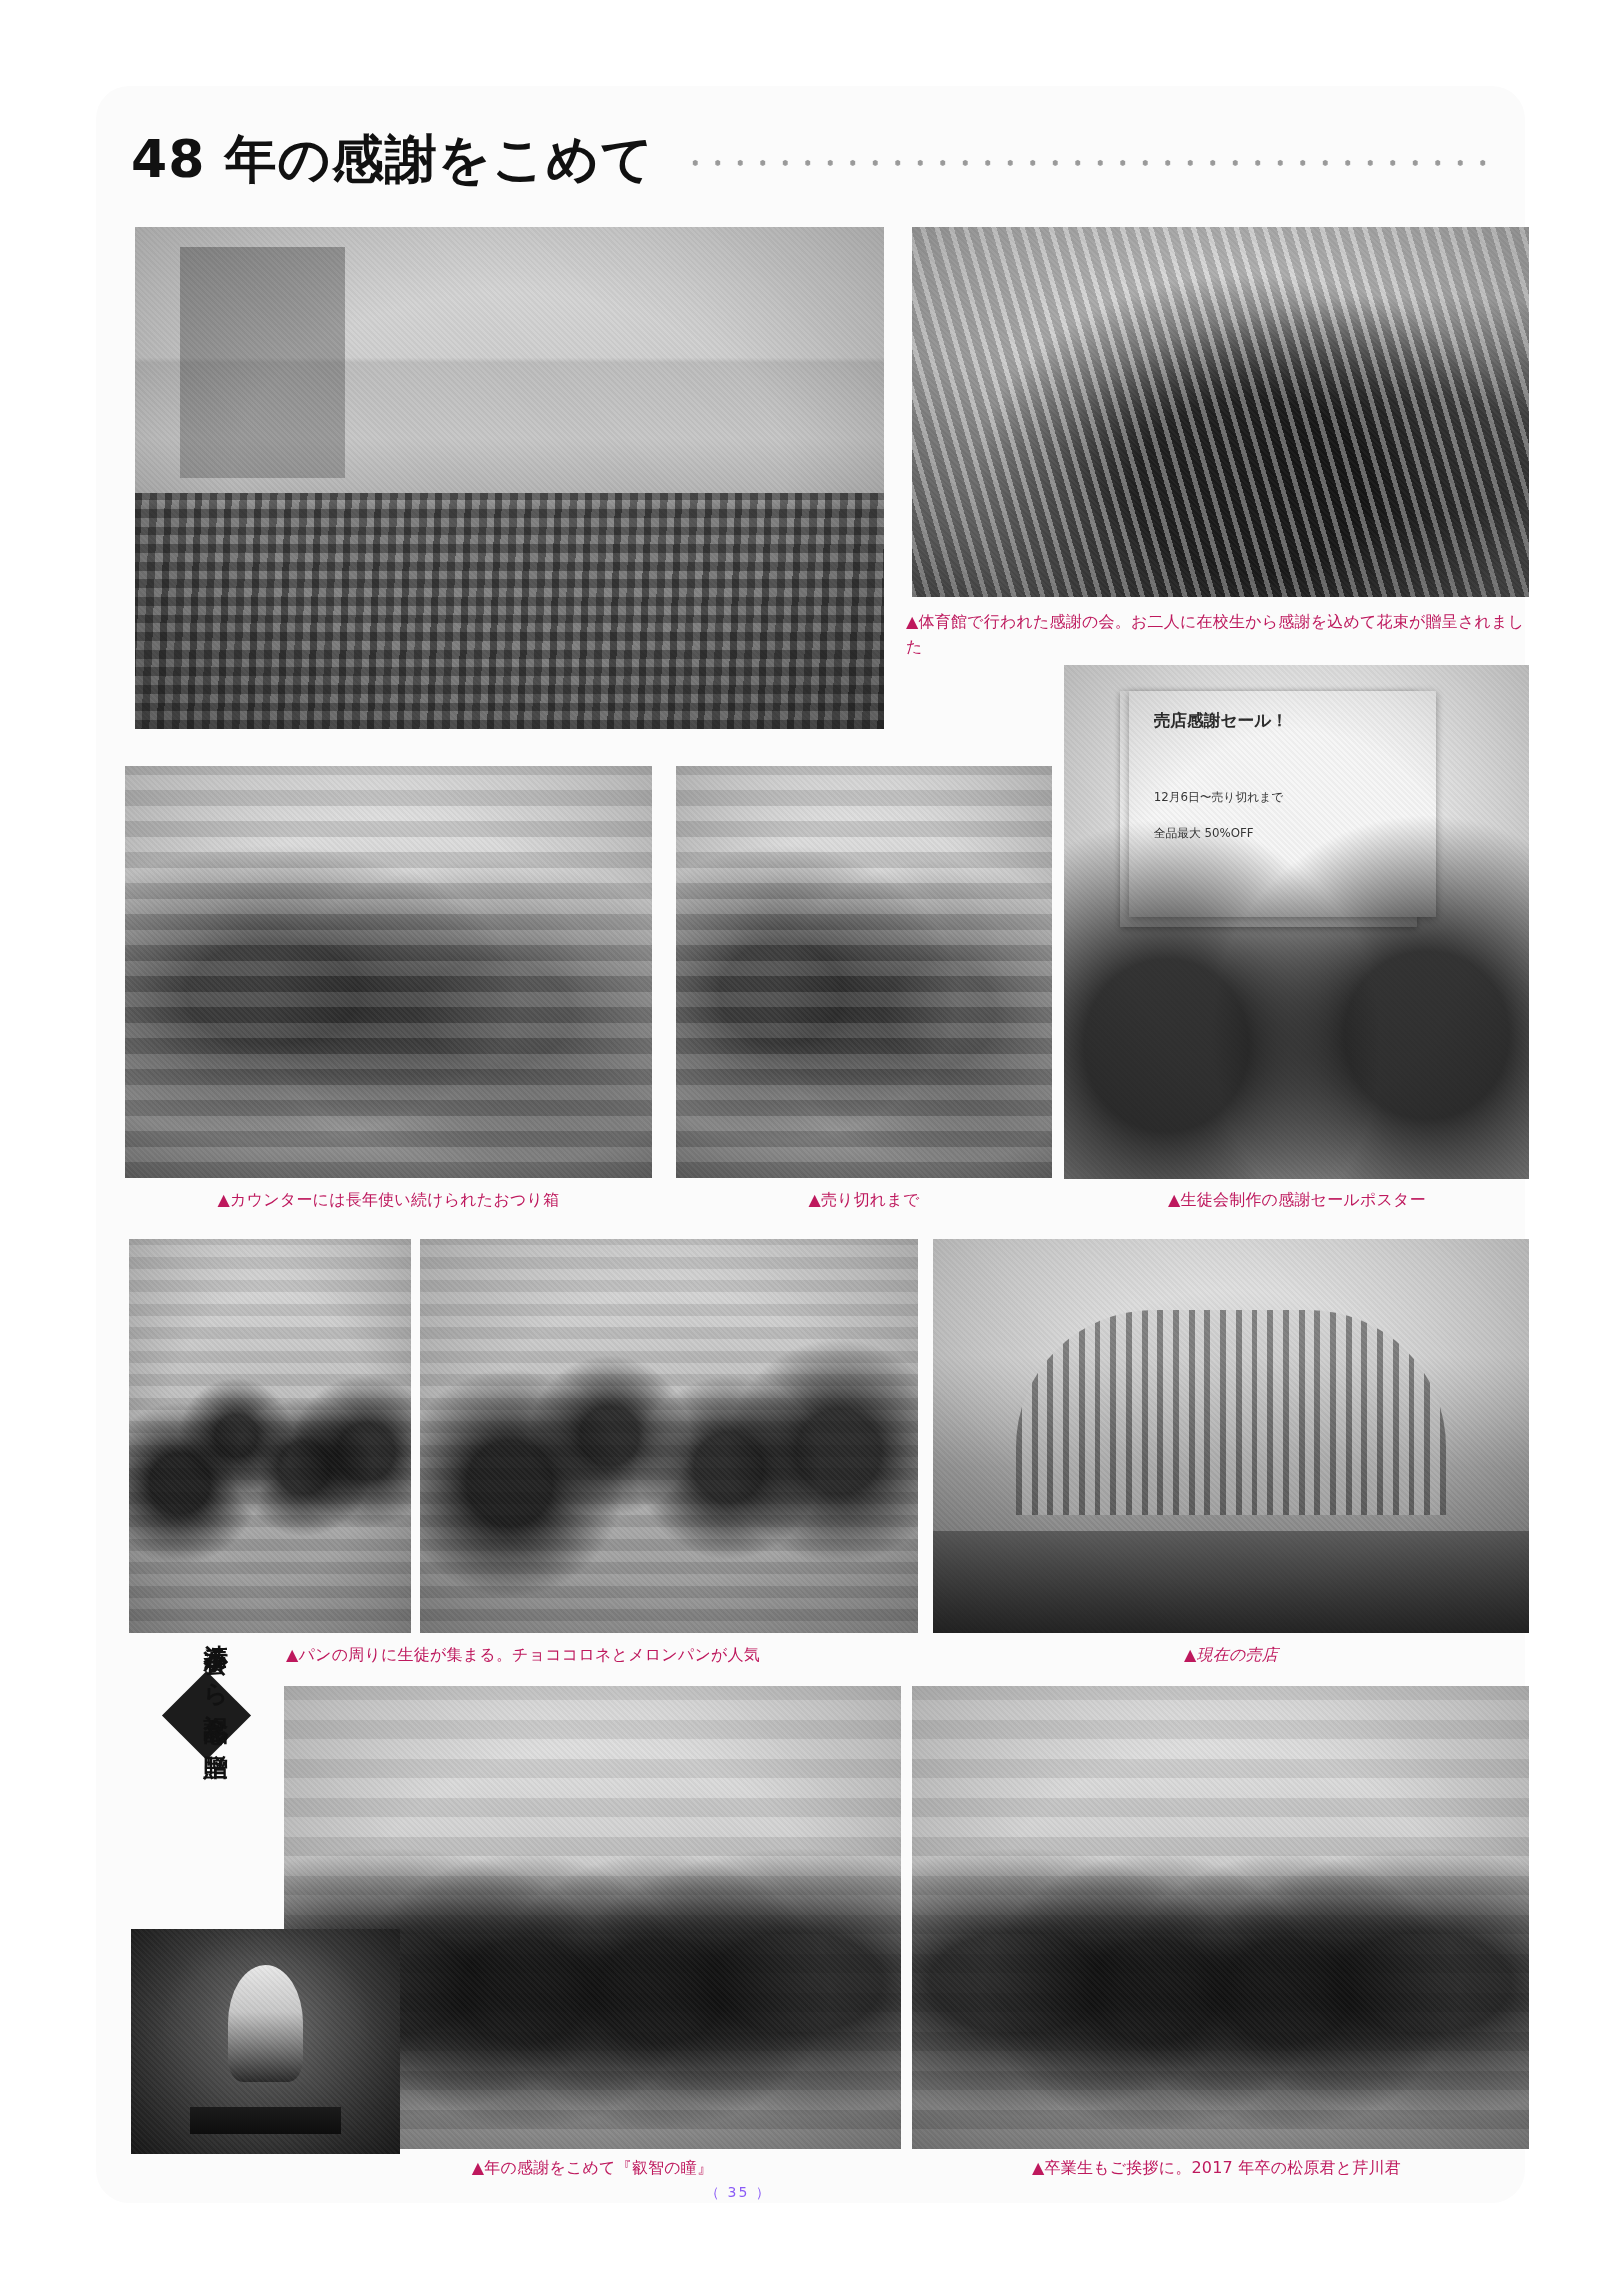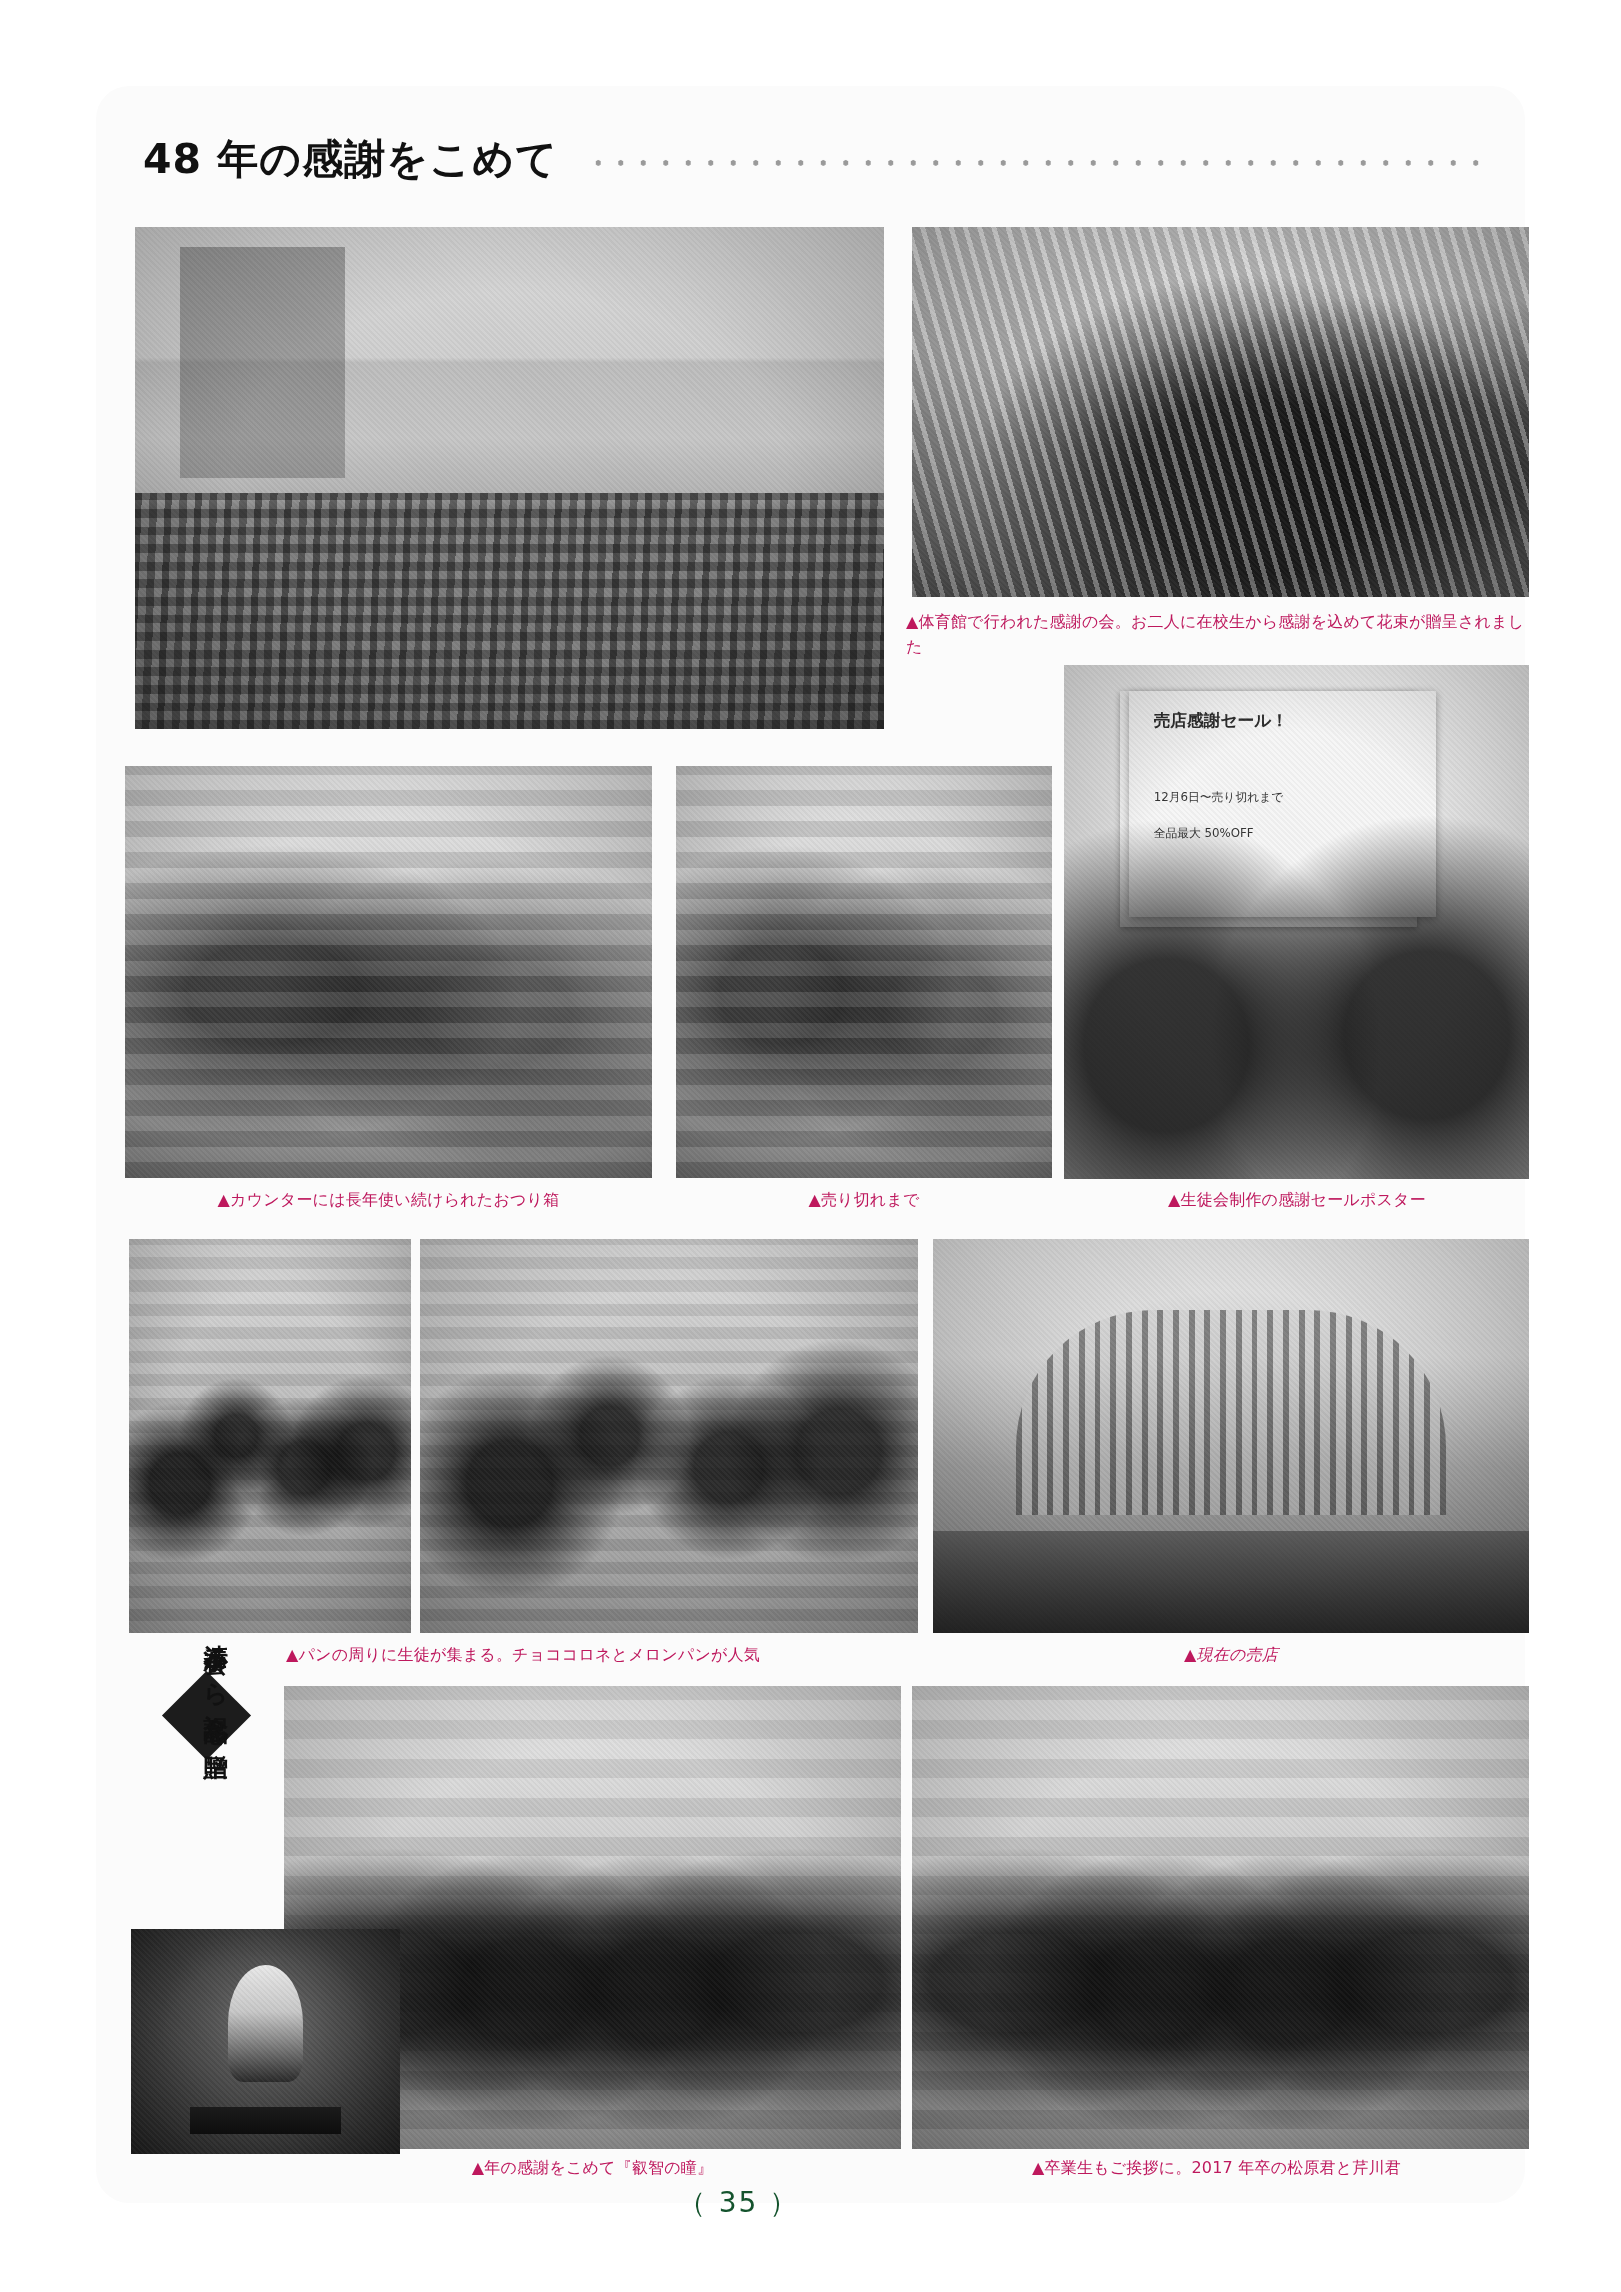--- a/index.html
+++ b/index.html
@@ -29,25 +29,24 @@
     left: 35px;
     top: 39px;
     width: 1362px;
     height: 69px;
     display: flex;
     align-items: center;
   }
   .page-title {
     font-family: "DejaVu Sans", sans-serif;
     font-weight: bold;
-    font-size: 41px;
+    font-size: 52px;
     letter-spacing: 1px;
     color: #111;
     white-space: nowrap;
-    margin-left: 12px;
   }
   .dot-rule {
     flex: 1;
     height: 9.8px;
     margin-left: 29px;
     margin-top: 5.9px;
     background-image: radial-gradient(circle, #9a9a9a 2.5px, rgba(0,0,0,0) 2.9px);
     background-size: 22.5px 9.8px;
     background-repeat: repeat-x;
     background-position: 0 center;
@@ -236,22 +235,22 @@
     height: 206px;
   }
 
   .folio {
     position: absolute;
     left: 0;
     top: 2184px;
     width: 1477px;
     text-align: center;
     font-family: "DejaVu Sans", sans-serif;
-    font-size: 28px;
-    color: #14532d;
+    font-size: 14px;
+    color: #8b5cf6;
     letter-spacing: 2px;
   }
 </style>
 </head>
 <body>
 
 <div class="page">
 
   <div class="title-row">
     <div class="page-title">48 年の感謝をこめて</div>

